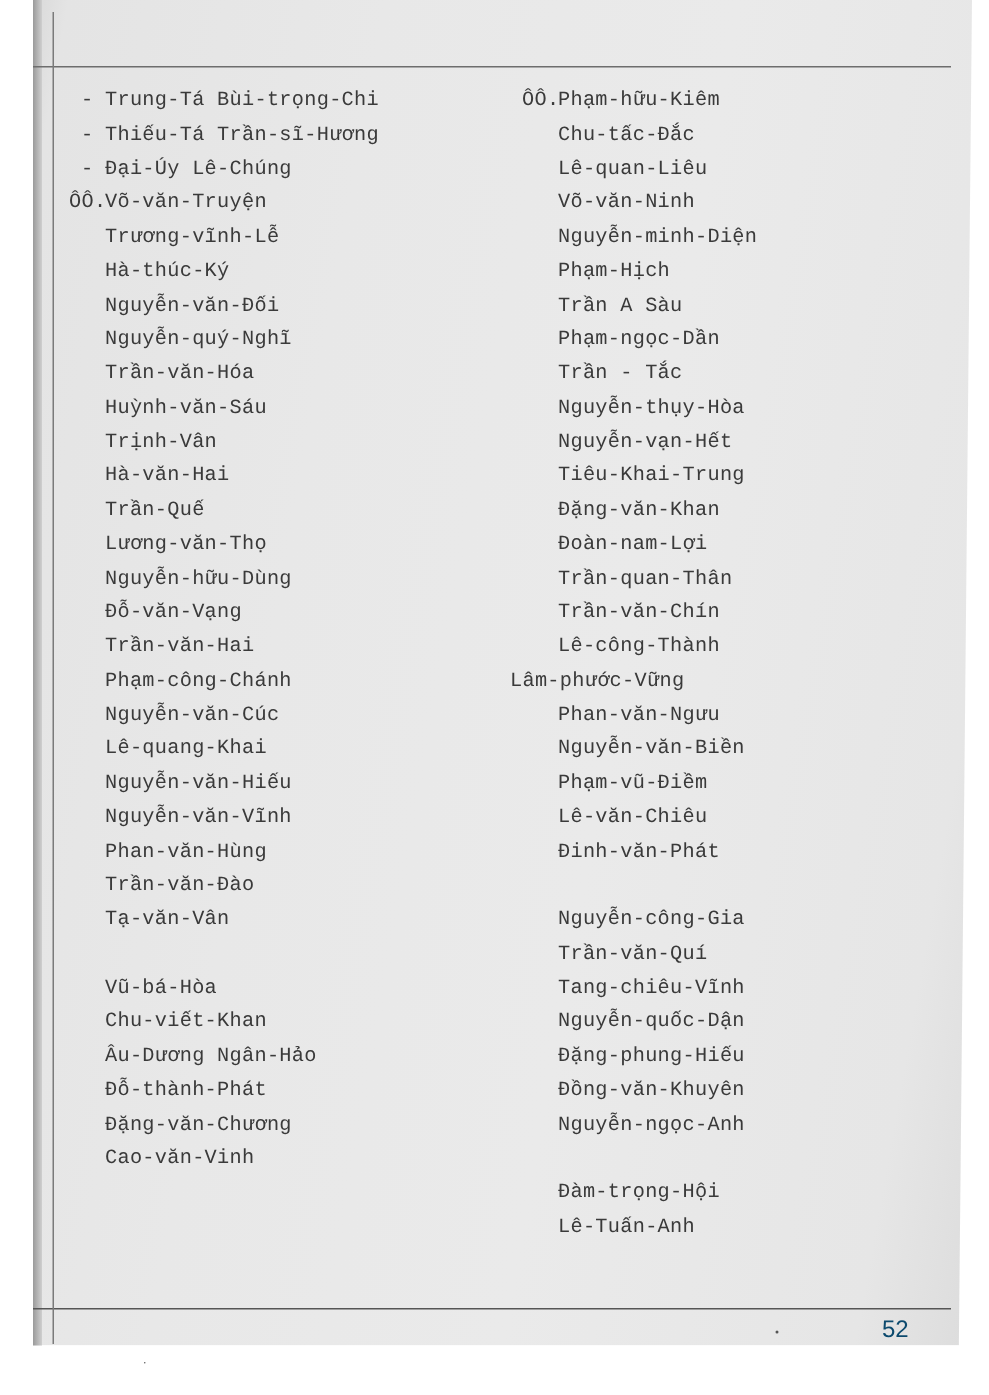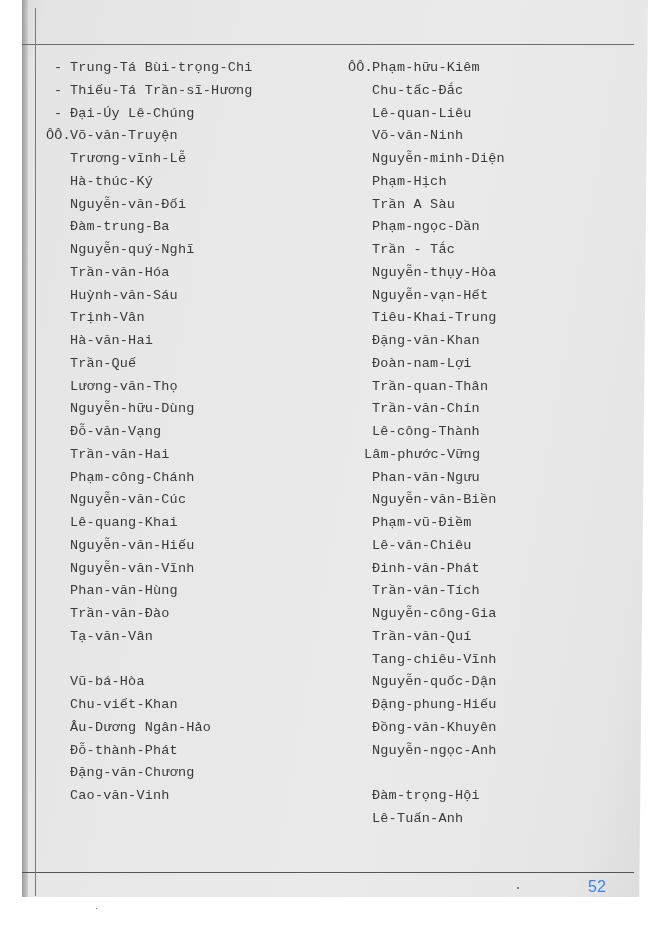--- a/index.html
+++ b/index.html
@@ -76,21 +76,21 @@
       text-align: left;
     }
     .prefix.dash { padding-left: 8px; width: 16px; }
     .name { display: inline-block; }
     .page-number {
       position: absolute;
       left: 588px;
       top: 878px;
       font-family: "Liberation Sans", "DejaVu Sans", sans-serif;
       font-size: 16px;
-      color: #3b82f6;
+      color: #0c4a6e;
     }
     .speck {
       position: absolute;
       width: 2px;
       height: 2px;
       border-radius: 50%;
       background: #555;
     }
   </style>
 </head>
@@ -103,21 +103,20 @@
 <div class="rule-margin"></div>
 
 <div class="column col-left" id="col-left">
     <div class="line"><span class="prefix dash">-</span><span class="name">Trung-Tá Bùi-trọng-Chi</span></div>
     <div class="line"><span class="prefix dash">-</span><span class="name">Thiếu-Tá Trần-sĩ-Hương</span></div>
     <div class="line"><span class="prefix dash">-</span><span class="name">Đại-Úy Lê-Chúng</span></div>
     <div class="line"><span class="prefix">ÔÔ.</span><span class="name">Võ-văn-Truyện</span></div>
     <div class="line"><span class="prefix"></span><span class="name">Trương-vĩnh-Lễ</span></div>
     <div class="line"><span class="prefix"></span><span class="name">Hà-thúc-Ký</span></div>
     <div class="line"><span class="prefix"></span><span class="name">Nguyễn-văn-Đối</span></div>
-    <div class="line"><span class="prefix"></span><span class="name">Đàm-trung-Ba</span></div>
     <div class="line"><span class="prefix"></span><span class="name">Nguyễn-quý-Nghĩ</span></div>
     <div class="line"><span class="prefix"></span><span class="name">Trần-văn-Hóa</span></div>
     <div class="line"><span class="prefix"></span><span class="name">Huỳnh-văn-Sáu</span></div>
     <div class="line"><span class="prefix"></span><span class="name">Trịnh-Vân</span></div>
     <div class="line"><span class="prefix"></span><span class="name">Hà-văn-Hai</span></div>
     <div class="line"><span class="prefix"></span><span class="name">Trần-Quế</span></div>
     <div class="line"><span class="prefix"></span><span class="name">Lương-văn-Thọ</span></div>
     <div class="line"><span class="prefix"></span><span class="name">Nguyễn-hữu-Dùng</span></div>
     <div class="line"><span class="prefix"></span><span class="name">Đỗ-văn-Vạng</span></div>
     <div class="line"><span class="prefix"></span><span class="name">Trần-văn-Hai</span></div>
@@ -148,27 +147,27 @@
     <div class="line"><span class="prefix"></span><span class="name">Phạm-ngọc-Dần</span></div>
     <div class="line"><span class="prefix"></span><span class="name">Trần - Tắc</span></div>
     <div class="line"><span class="prefix"></span><span class="name">Nguyễn-thụy-Hòa</span></div>
     <div class="line"><span class="prefix"></span><span class="name">Nguyễn-vạn-Hết</span></div>
     <div class="line"><span class="prefix"></span><span class="name">Tiêu-Khai-Trung</span></div>
     <div class="line"><span class="prefix"></span><span class="name">Đặng-văn-Khan</span></div>
     <div class="line"><span class="prefix"></span><span class="name">Đoàn-nam-Lợi</span></div>
     <div class="line"><span class="prefix"></span><span class="name">Trần-quan-Thân</span></div>
     <div class="line"><span class="prefix"></span><span class="name">Trần-văn-Chín</span></div>
     <div class="line"><span class="prefix"></span><span class="name">Lê-công-Thành</span></div>
-    <div class="line" style="margin-left: -8px;"><span class="prefix"></span><span class="name">Lâm-phước-Vững</span></div>
+    <div class="line" style="margin-left: -8px; flex-direction: column;"><span class="prefix"></span><span class="name">Lâm-phước-Vững</span></div>
     <div class="line"><span class="prefix"></span><span class="name">Phan-văn-Ngưu</span></div>
     <div class="line"><span class="prefix"></span><span class="name">Nguyễn-văn-Biền</span></div>
     <div class="line"><span class="prefix"></span><span class="name">Phạm-vũ-Điềm</span></div>
     <div class="line"><span class="prefix"></span><span class="name">Lê-văn-Chiêu</span></div>
     <div class="line"><span class="prefix"></span><span class="name">Đinh-văn-Phát</span></div>
-    <div class="line"><span class="prefix"></span><span class="name">Trần-văn-Tích</span></div>
+    <div class="line"><span class="prefix"></span></div>
     <div class="line"><span class="prefix"></span><span class="name">Nguyễn-công-Gia</span></div>
     <div class="line"><span class="prefix"></span><span class="name">Trần-văn-Quí</span></div>
     <div class="line"><span class="prefix"></span><span class="name">Tang-chiêu-Vĩnh</span></div>
     <div class="line"><span class="prefix"></span><span class="name">Nguyễn-quốc-Dận</span></div>
     <div class="line"><span class="prefix"></span><span class="name">Đặng-phung-Hiếu</span></div>
     <div class="line"><span class="prefix"></span><span class="name">Đồng-văn-Khuyên</span></div>
     <div class="line"><span class="prefix"></span><span class="name">Nguyễn-ngọc-Anh</span></div>
     <div class="line"><span class="prefix"></span></div>
     <div class="line"><span class="prefix"></span><span class="name">Đàm-trọng-Hội</span></div>
     <div class="line"><span class="prefix"></span><span class="name">Lê-Tuấn-Anh</span></div>

